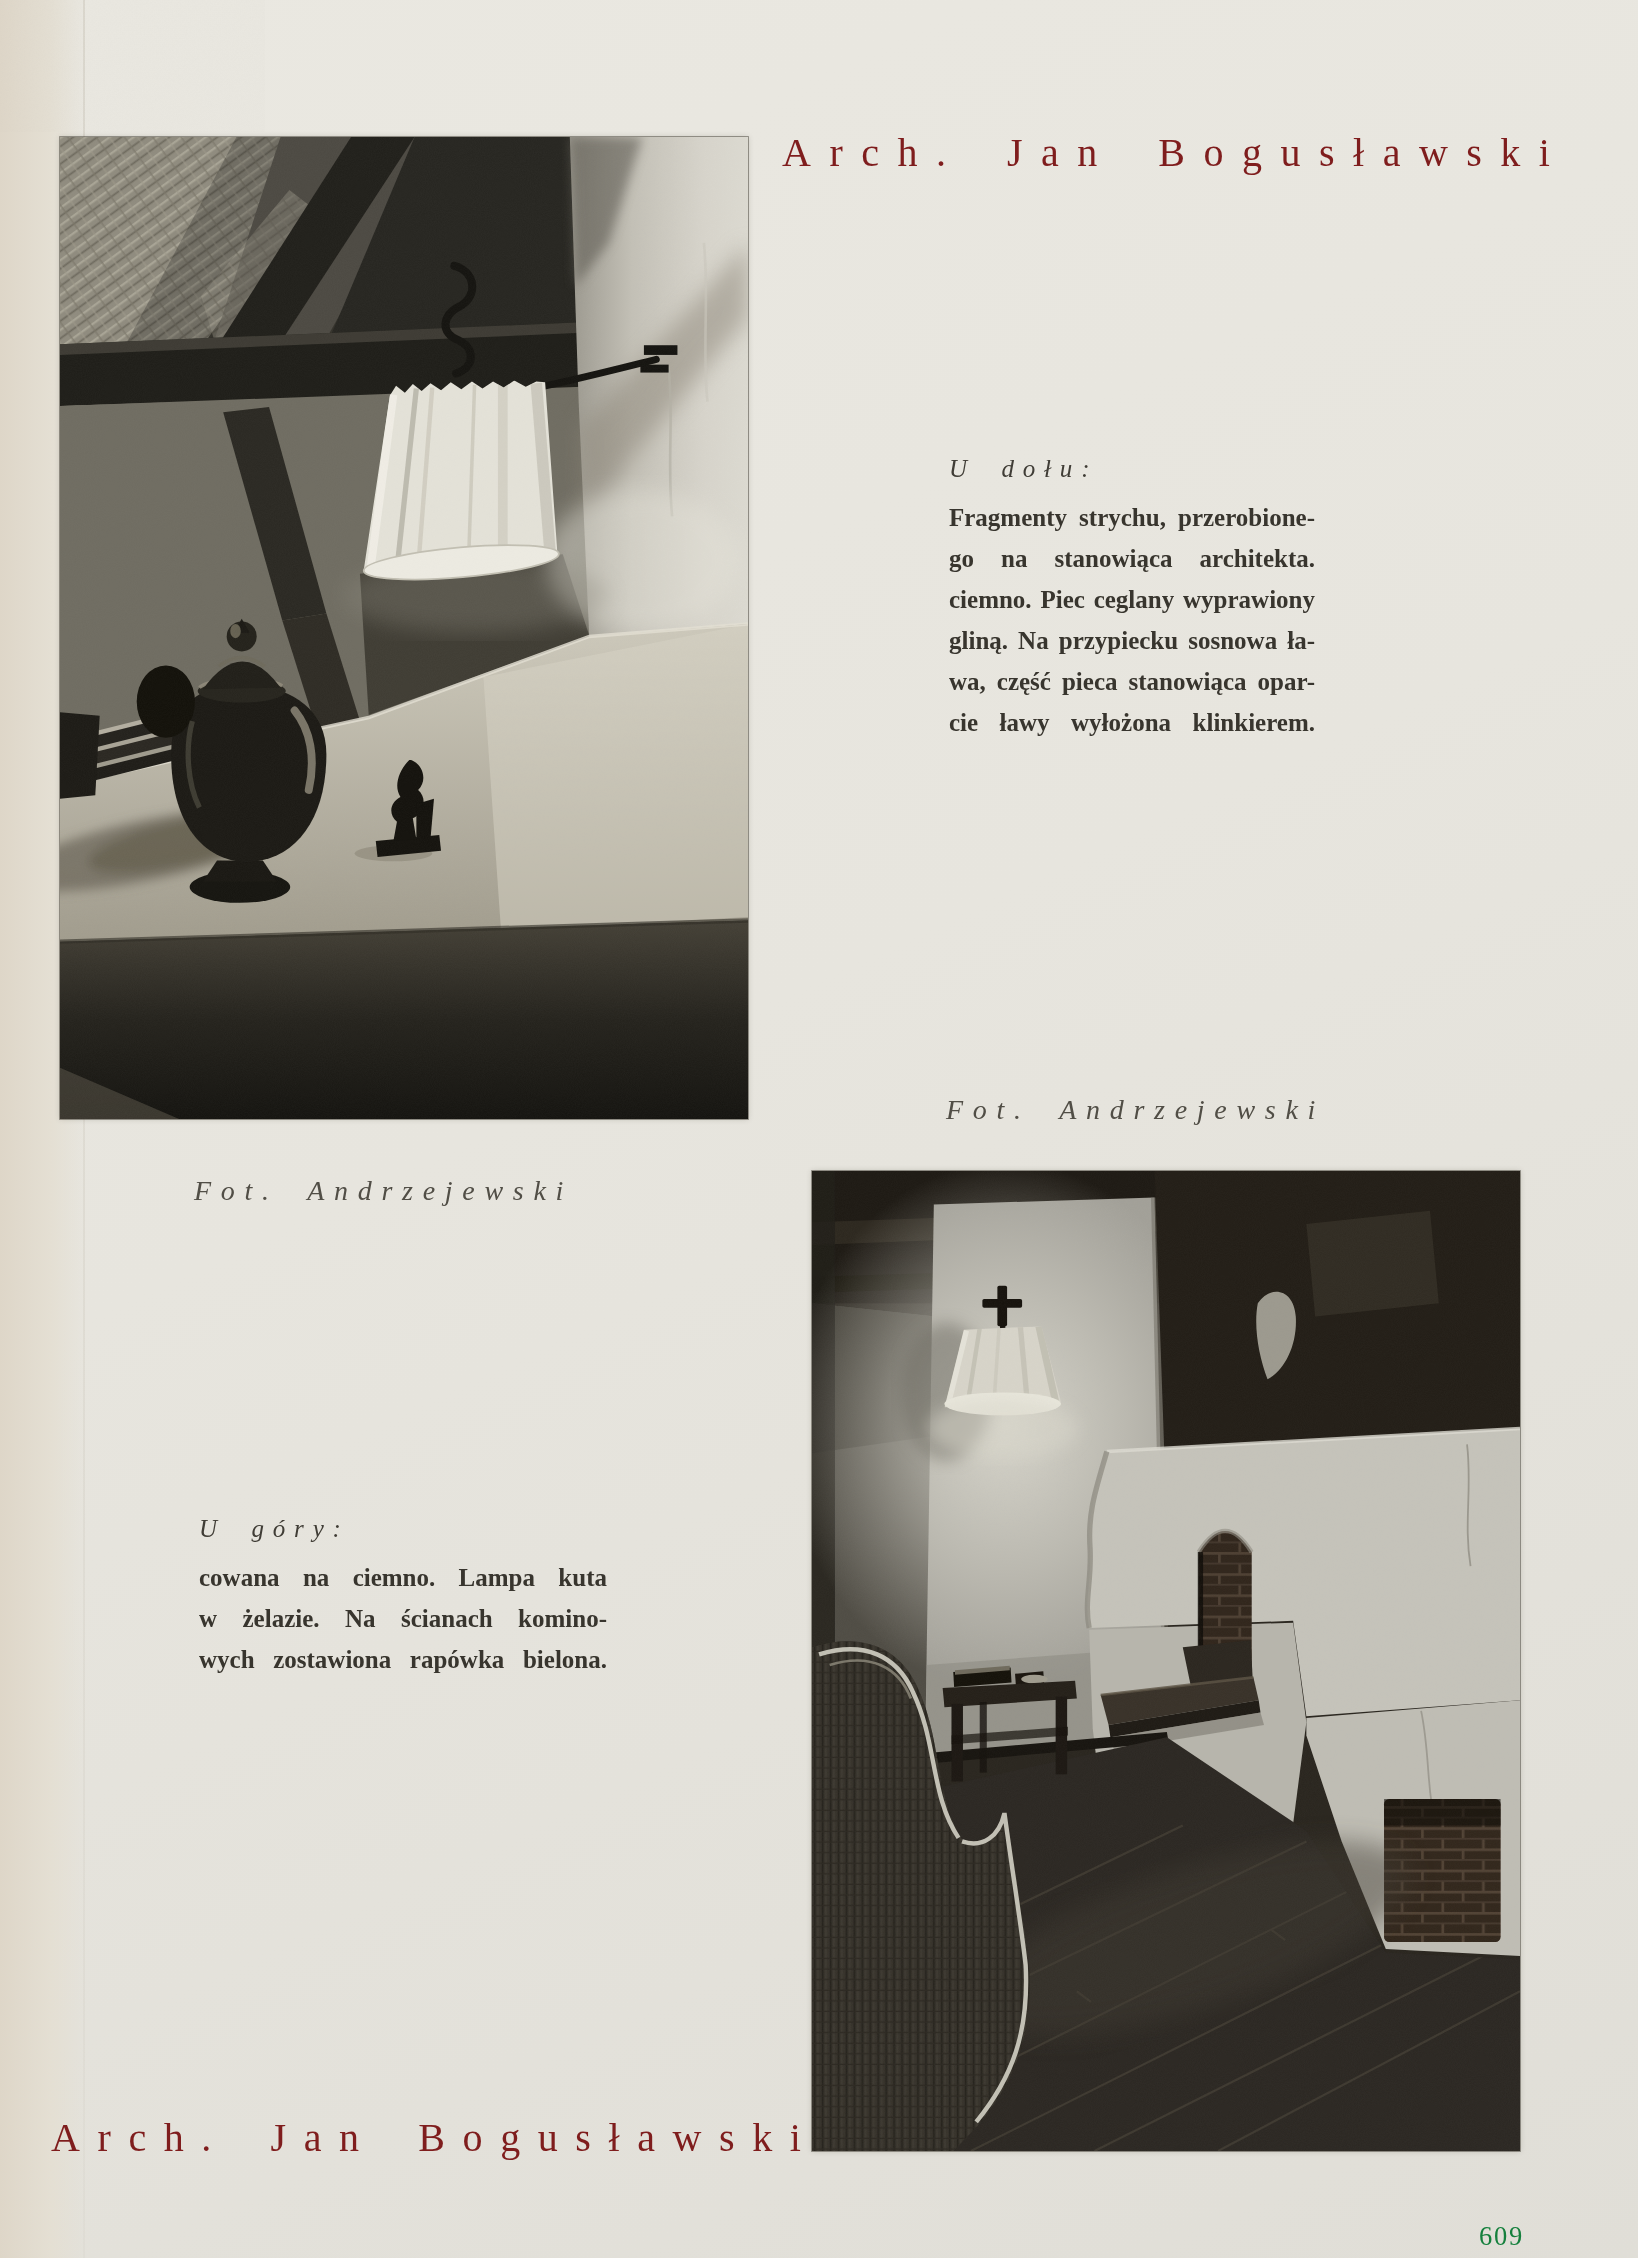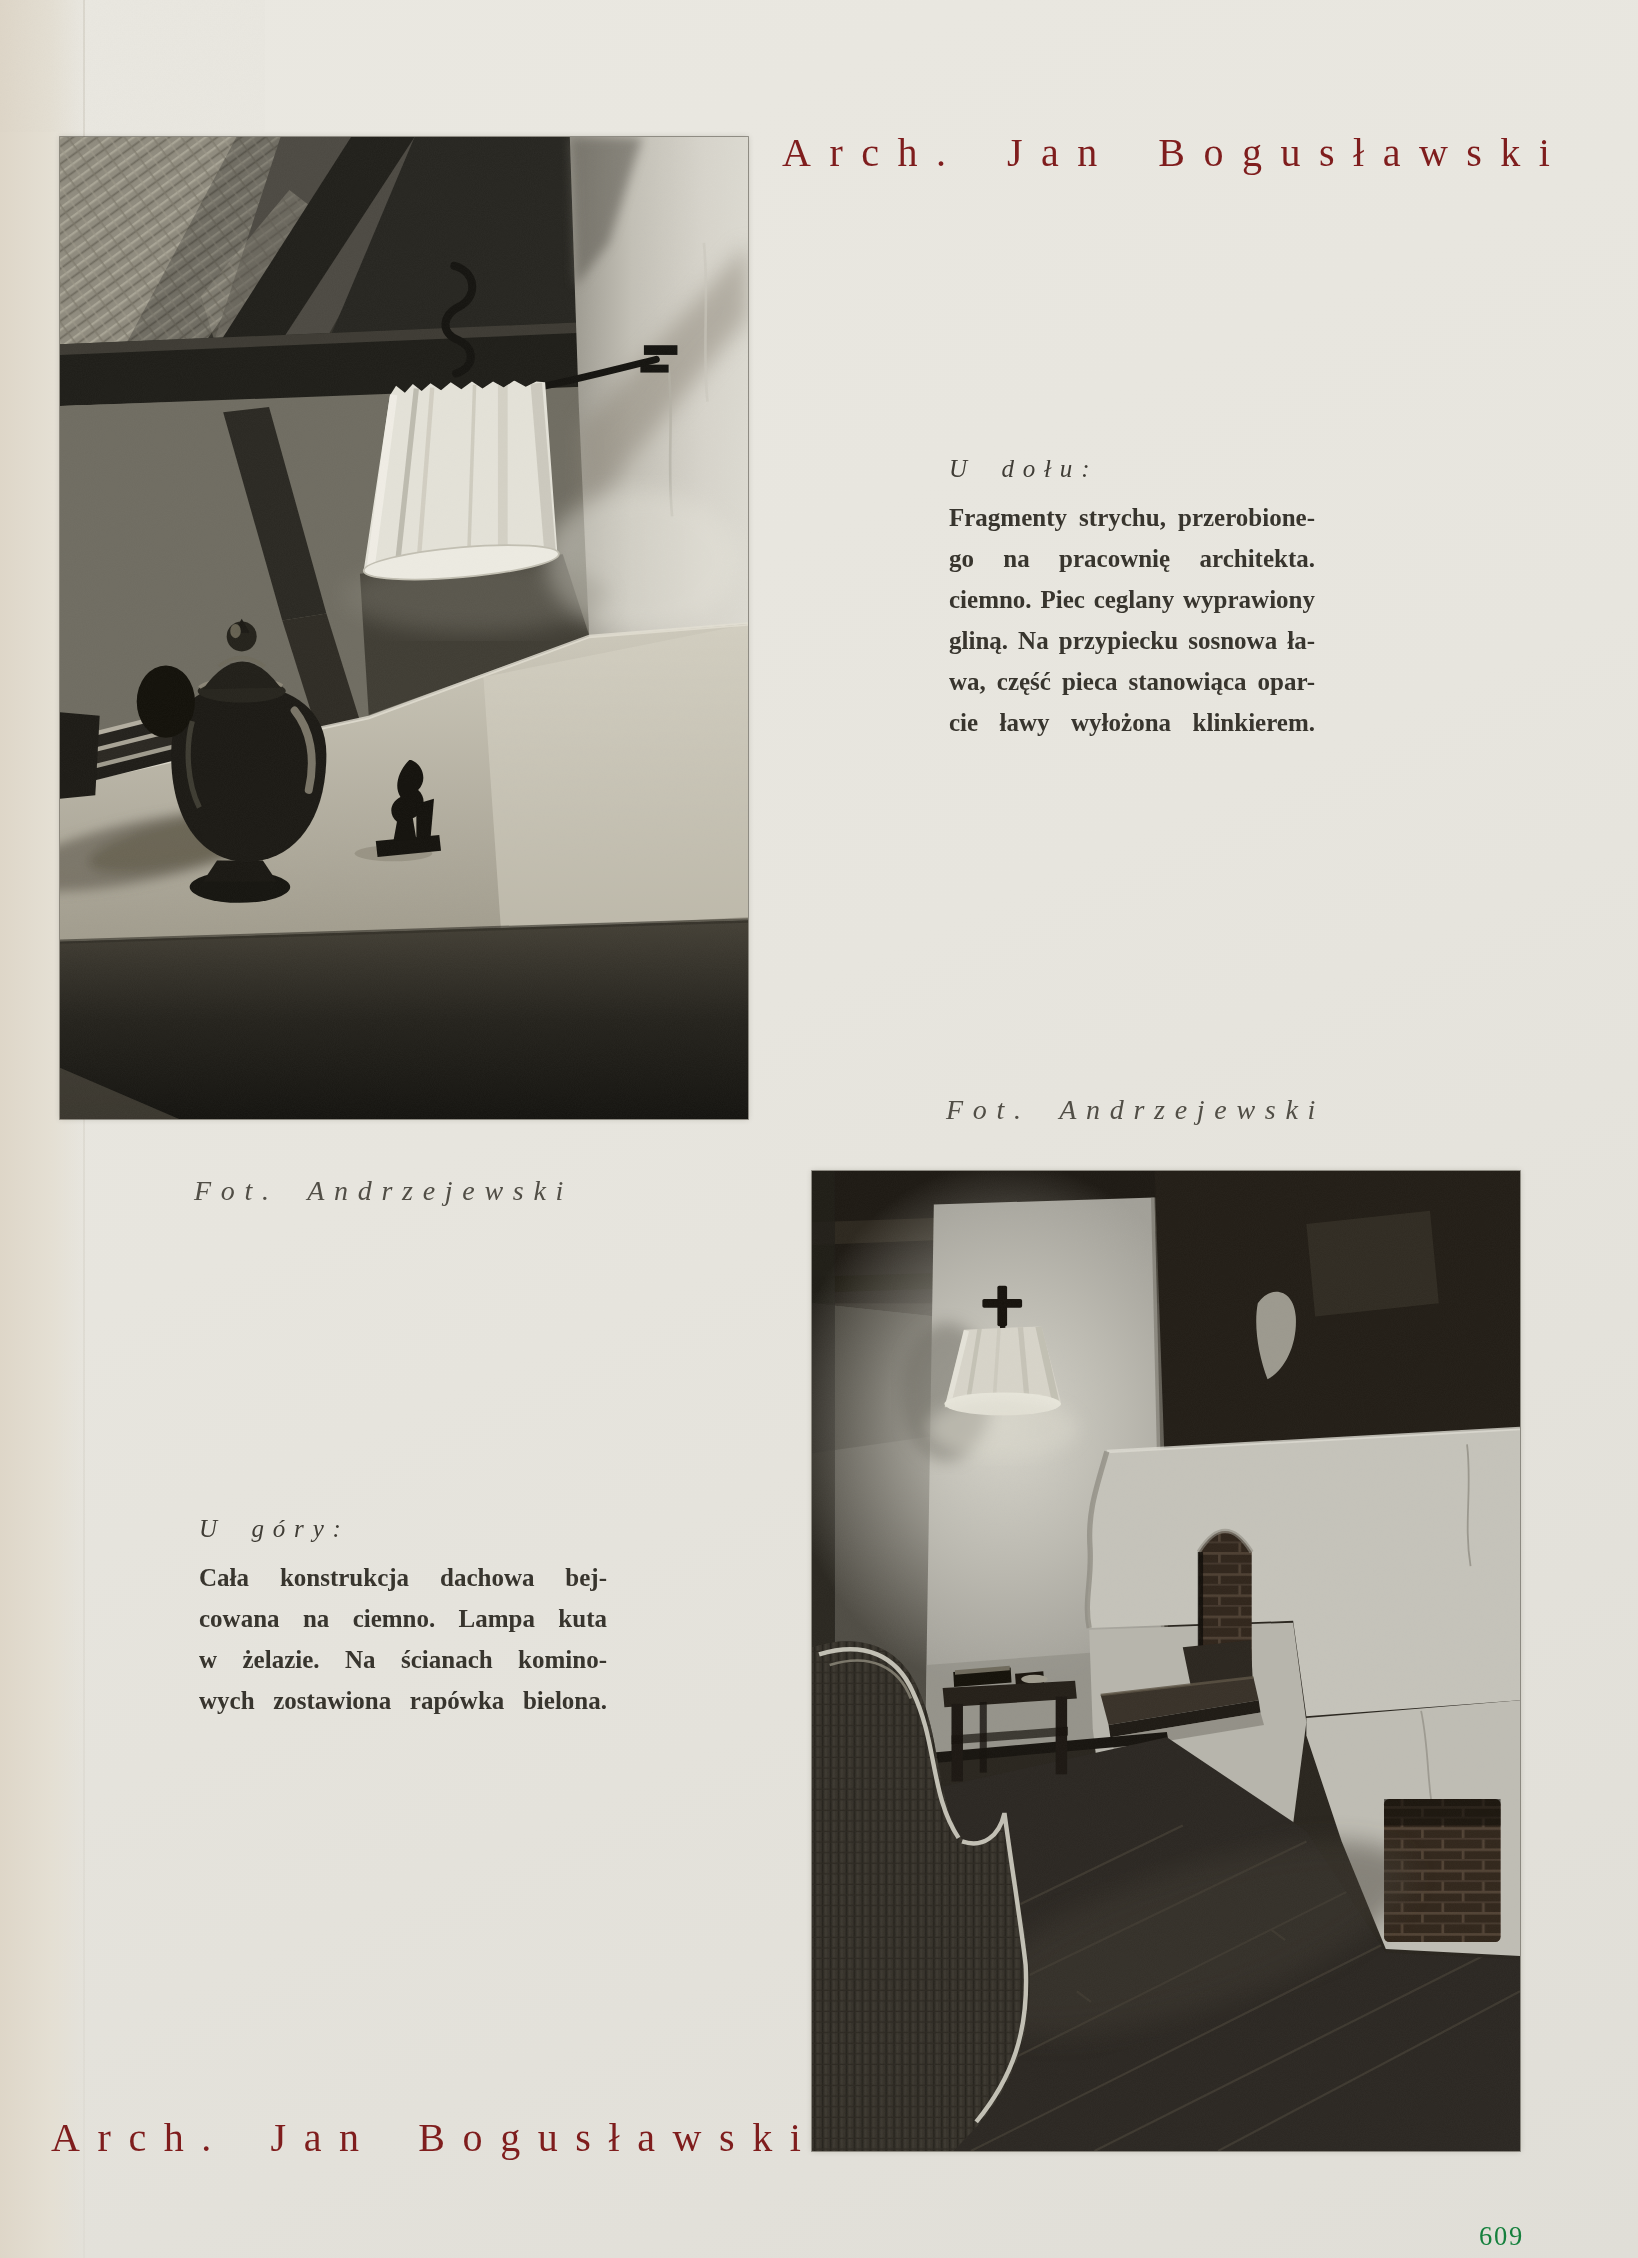--- a/index.html
+++ b/index.html
@@ -216,21 +216,21 @@
       </g>
 
       <rect width="780" height="1113" filter="url(#grain1)" opacity="0.1"></rect>
     </svg>
   </figure>
 
   <div class="note note-right">
     <div class="note-label">U dołu:</div>
     <div class="note-body">
         <div class="jline">Fragmenty strychu, przerobione-</div>
-        <div class="jline">go na pracownię architekta.</div>
+        <div class="jline">go na stanowiąca architekta.</div>
         <div class="jline">ciemno. Piec ceglany wyprawiony</div>
         <div class="jline">gliną. Na przypiecku sosnowa ła-</div>
         <div class="jline">wa, część pieca stanowiąca opar-</div>
         <div class="jline">cie ławy wyłożona klinkierem.</div>
       </div>
   </div>
 
   <div class="credit-photo credit-photo-right">Fot. Andrzejewski</div>
 
   <figure class="photo photo2">
@@ -386,21 +386,20 @@
 
       <rect width="802" height="1111" filter="url(#grain2)" opacity="0.09"></rect>
     </svg>
   </figure>
 
   <div class="credit-photo credit-photo-left">Fot. Andrzejewski</div>
 
   <div class="note note-left">
     <div class="note-label">U góry:</div>
     <div class="note-body">
-        <div class="jline">Cała konstrukcja dachowa bej-</div>
         <div class="jline">cowana na ciemno. Lampa kuta</div>
         <div class="jline">w żelazie. Na ścianach komino-</div>
         <div class="jline">wych zostawiona rapówka bielona.</div>
       </div>
   </div>
 
   <div class="credit credit-bottom">Arch. Jan Bogusławski</div>
 
   <div class="page-number">609</div>
 

